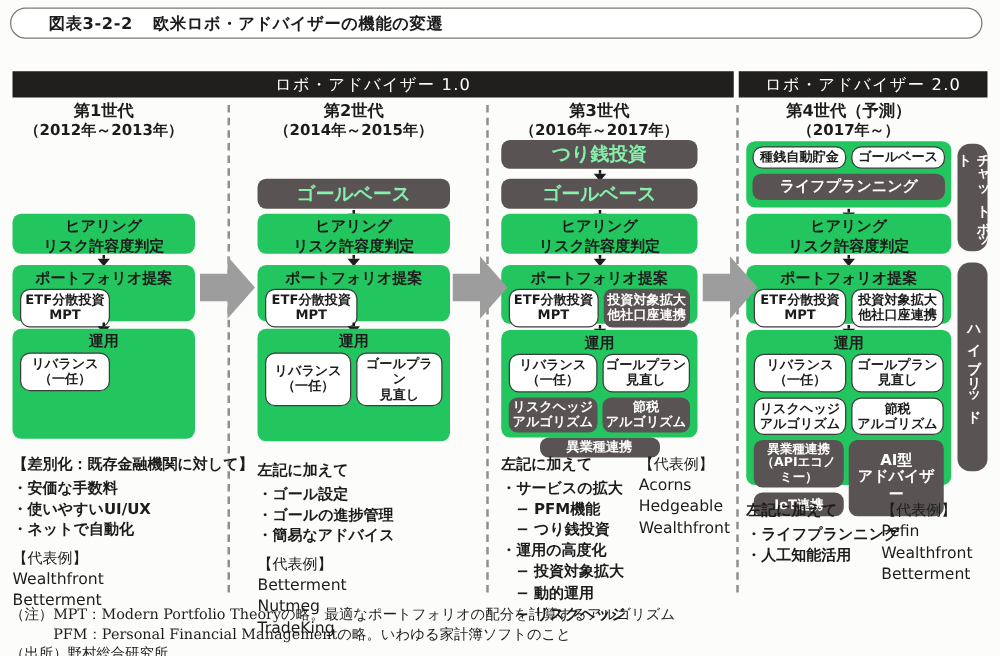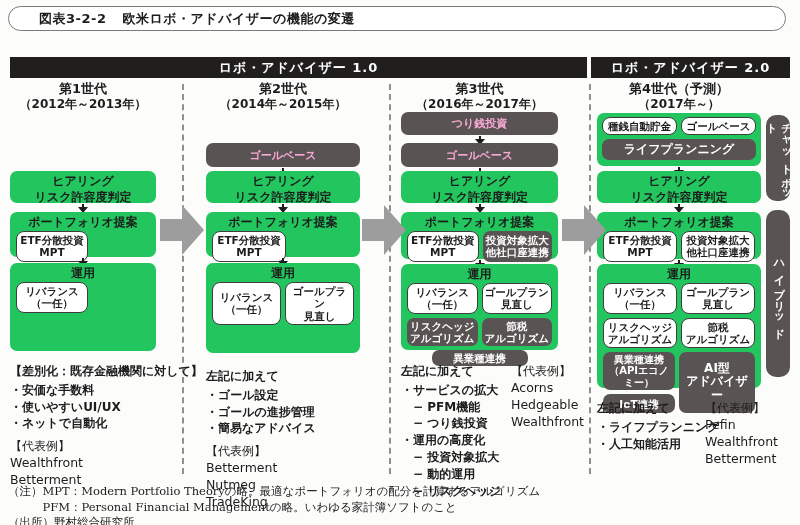--- a/index.html
+++ b/index.html
@@ -8,40 +8,40 @@
 
   
   .title-box{position:absolute;left:8px;top:6px;width:778px;height:25px;
              border:1.5px solid #7a7a7a;border-radius:13px;background:#fff;
              display:flex;align-items:center;padding-left:14px;box-sizing:border-box;}
   .title-tag{font-weight:bold;font-size:13px;letter-spacing:.5px;padding-left:16px;}
   .title-text{font-weight:bold;font-size:13px;margin-left:16px;letter-spacing:.5px;}
 
   
   .band{position:absolute;top:57px;height:21px;background:#211e1e;color:#fff;
-        font-weight:bold;font-size:13px;display:flex;align-items:center;justify-content:center;
+        font-weight:normal;font-size:13px;display:flex;align-items:center;justify-content:center;
         letter-spacing:1px;}
   .band.v1{left:10px;width:577px;}
   .band.v2{left:591px;width:199px;}
 
   
   .vsep{position:absolute;top:84px;height:390px;width:0;border-left:2px dashed #8f8f8f;}
 
   
   .big-arrow{position:absolute;width:44px;height:54px;}
 
   
   .col{position:absolute;top:80px;}
   .gen-name{position:absolute;top:0;left:0;right:0;text-align:center;font-weight:bold;font-size:13px;}
   .gen-period{position:absolute;top:16px;left:0;right:0;text-align:center;font-weight:bold;font-size:12px;}
 
   .gray-box{position:absolute;left:0;right:0;background:#22c55e;border-radius:7px;
             box-sizing:border-box;}
-  .dark-box{position:absolute;left:0;right:0;background:#595453;border-radius:7px;color:#f9a8d4;
-            font-weight:bold;font-size:11px;display:flex;align-items:center;justify-content:center;
+  .dark-box{position:absolute;left:0;right:0;background:#595453;border-radius:7px;color:#86efac;
+            font-weight:bold;font-size:15px;display:flex;align-items:center;justify-content:center;
             box-sizing:border-box;}
   .box-title{text-align:center;font-weight:bold;font-size:12px;padding-top:3px;line-height:1.2;}
   .two-line{text-align:center;font-weight:bold;font-size:12px;line-height:1.3;padding-top:3px;}
 
   .inner-row{display:flex;gap:4px;padding:2px 6px 0 6px;}
   .white-box{background:#fff;border:1.5px solid #3d3d3d;border-radius:8px;
              font-weight:bold;font-size:10.5px;line-height:1.15;text-align:center;
              padding:2px 2px;box-sizing:border-box;display:flex;flex-direction:column;justify-content:center;}
   .dark-inner{background:#595453;border-radius:7px;color:#fff;font-weight:bold;font-size:10.5px;
               line-height:1.15;text-align:center;padding:2px 2px;box-sizing:border-box;

